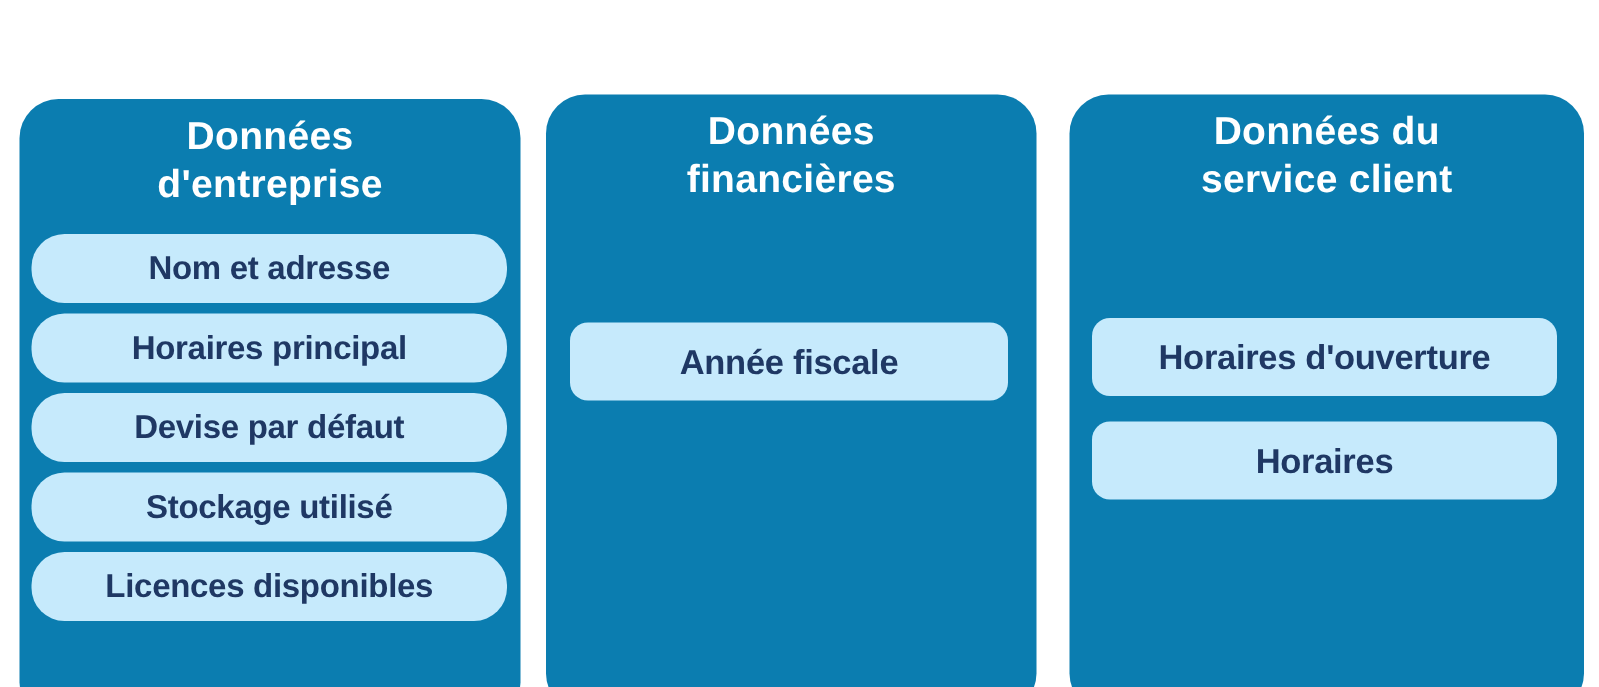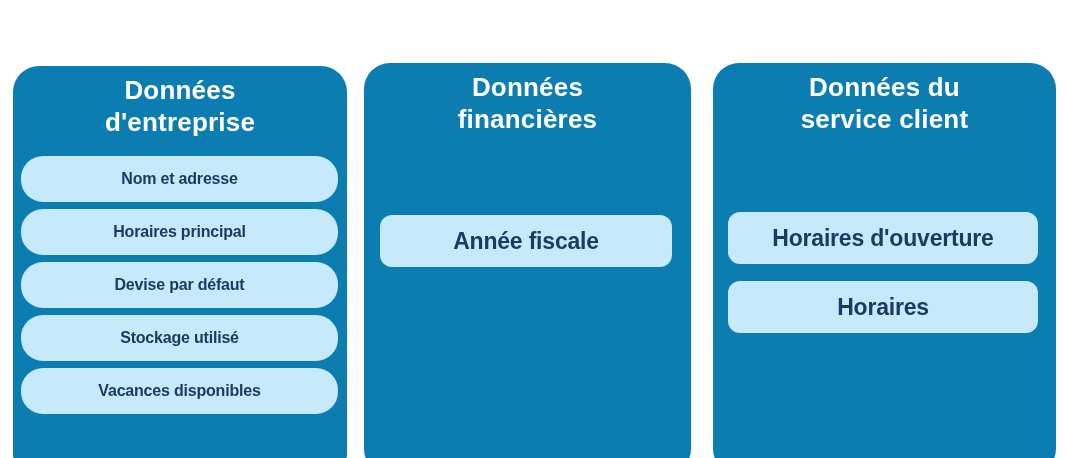--- a/index.html
+++ b/index.html
@@ -50,37 +50,37 @@
     color: var(--item-text, #1f3864);
     font-weight: bold;
     display: flex;
     align-items: center;
     justify-content: center;
     text-align: center;
     cursor: pointer;
     letter-spacing: -0.2px;
     white-space: nowrap;
   }
-  .card-1 .item { height: 46px; border-radius: 22px; font-size: 16px; }
+  .card-1 .item { height: 46px; border-radius: 22px; font-size: 22px; }
   .card-2 .item, .card-3 .item { height: 52px; border-radius: 12px; font-size: 23px; }
 </style>
 </head>
 <body>
 
 <div class="stage">
 
   <div class="card card-1">
     <div class="card-title">Données
 d'entreprise</div>
     <div class="items">
       <div class="item">Nom et adresse</div>
       <div class="item">Horaires principal</div>
       <div class="item">Devise par défaut</div>
       <div class="item">Stockage utilisé</div>
-      <div class="item">Vacances disponibles</div>
+      <div class="item">Licences disponibles</div>
     </div>
   </div>
 
   <div class="card card-2">
     <div class="card-title">Données
 financières</div>
     <div class="items">
       <div class="item">Année fiscale</div>
     </div>
   </div>

